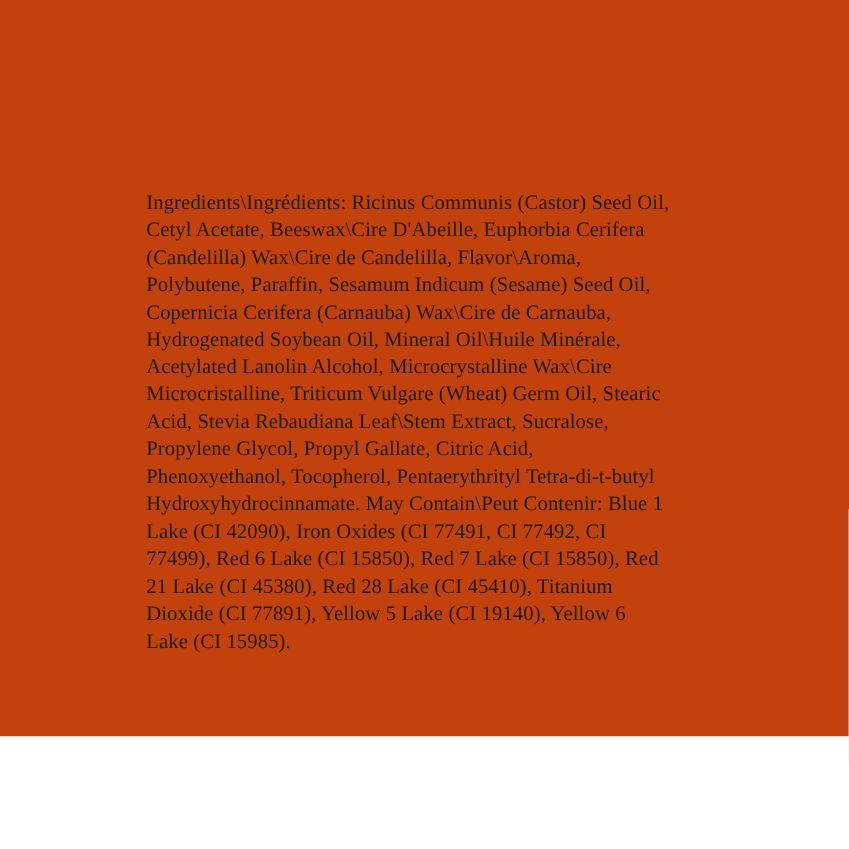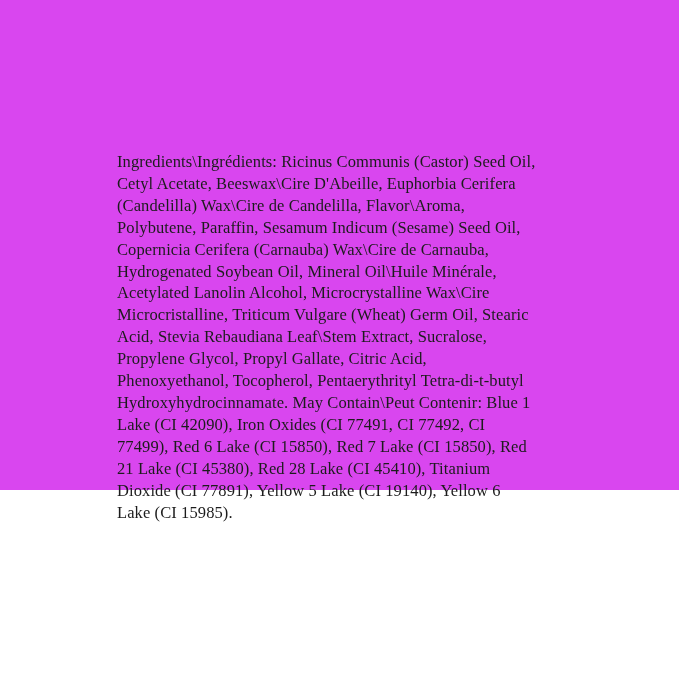--- a/index.html
+++ b/index.html
@@ -6,22 +6,22 @@
     margin: 0;
     padding: 0;
     width: 679px;
     height: 679px;
     background: #ffffff;
     overflow: hidden;
   }
   .canvas {
     position: relative;
     width: 679px;
-    height: 490px;
-    background: #d946ef;
+    height: 589px;
+    background: #c2410c;
   }
   .ingredients-text {
     position: absolute;
     left: 117px;
     top: 151px;
     width: 470px;
     font-family: "Liberation Serif", "DejaVu Serif", serif;
     font-size: 16.5px;
     line-height: 21.9px;
     color: #1c1c1c;

